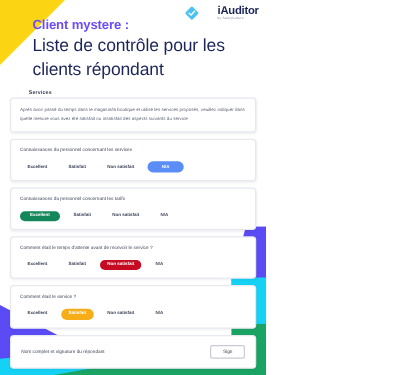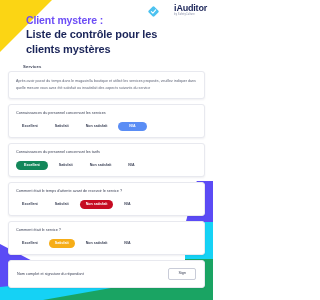--- a/index.html
+++ b/index.html
@@ -45,34 +45,34 @@
   .deco-green-r {
     top:259px; right:0; width:28px; height:41px;
     background:#1aa463;
     clip-path: polygon(0 0, 100% 0, 100% 100%, 0 100%);
   }
 
   
   .header { position:relative; z-index:2; padding:10px 8px 2px 8px; }
   .logo {
     position:absolute; top:4px; right:6px;
-    display:flex; align-items:flex-end; gap:15px;
+    display:flex; align-items:center; gap:15px;
   }
   .logo-mark { width:11px; height:11px; flex:none; }
   .logo-text { display:flex; flex-direction:column; line-height:1; }
   .logo-name { font-size:9px; font-weight:bold; color:#1b2559; letter-spacing:-.2px; }
   .logo-sub { font-size:2.6px; color:#8a90a8; letter-spacing:.1px; margin-top:1px; }
 
   .title-wrap { text-align:left; padding:4px 18px 0 18px; }
   .title-purple {
     font-size:10.5px; font-weight:bold; color:#6c4df6;
     line-height:1.25; letter-spacing:-.1px;
   }
   .title-dark {
-    font-size:11px; font-weight:bold; color:#1b2559;
+    font-size:14px; font-weight:normal; color:#1b2559;
     line-height:1.25; letter-spacing:-.1px; margin-top:1px;
   }
 
   .section-label {
     margin:7px 0 0 15px;
     font-size:4.2px; font-weight:bold; color:#3c4257; letter-spacing:.15px;
   }
 
   
   .sheet { position:relative; z-index:2; padding:0 8px; }
@@ -139,21 +139,21 @@
     </svg>
     <div class="logo-text">
       <span class="logo-name">iAuditor</span>
       <span class="logo-sub">by SafetyCulture</span>
     </div>
   </div>
 
   <div class="title-wrap">
     <div class="title-purple">Client mystere :</div>
     <div class="title-dark">Liste de contrôle pour les</div>
-    <div class="title-dark">clients mystères</div>
+    <div class="title-dark">clients répondant</div>
   </div>
 
   <div class="section-label">Services</div>
 </div>
 
 <div class="sheet">
 
   <div class="card">
     <div class="intro-text">Après avoir passé du temps dans le magasin/la boutique et utilisé les services proposés, veuillez indiquer dans quelle mesure vous avez été satisfait ou insatisfait des aspects suivants du service</div>
   </div>

